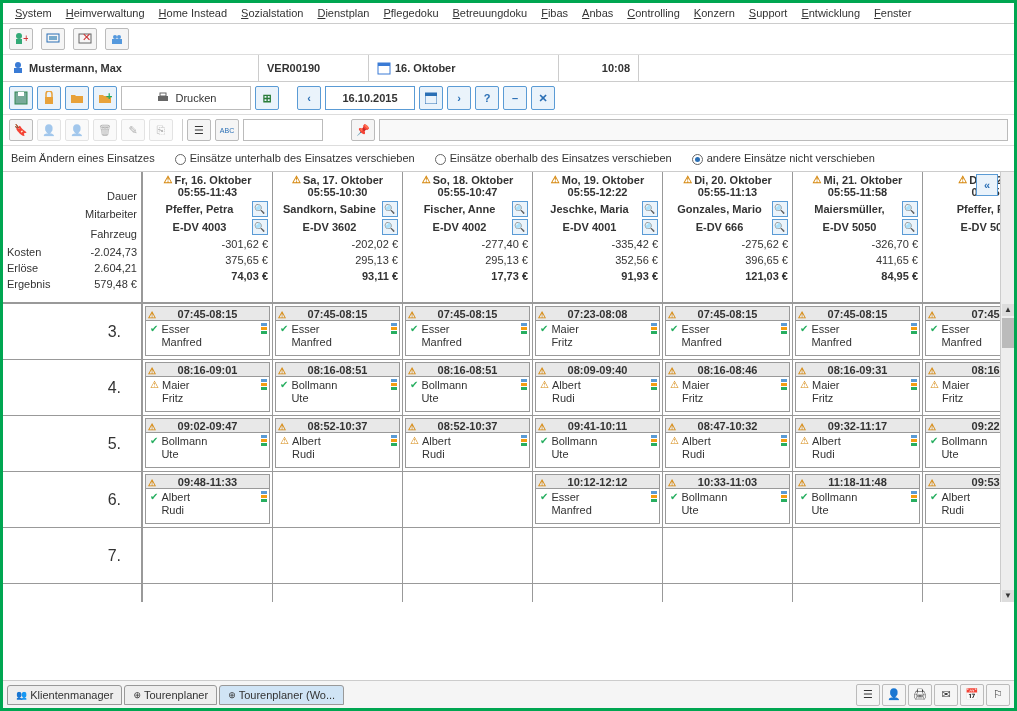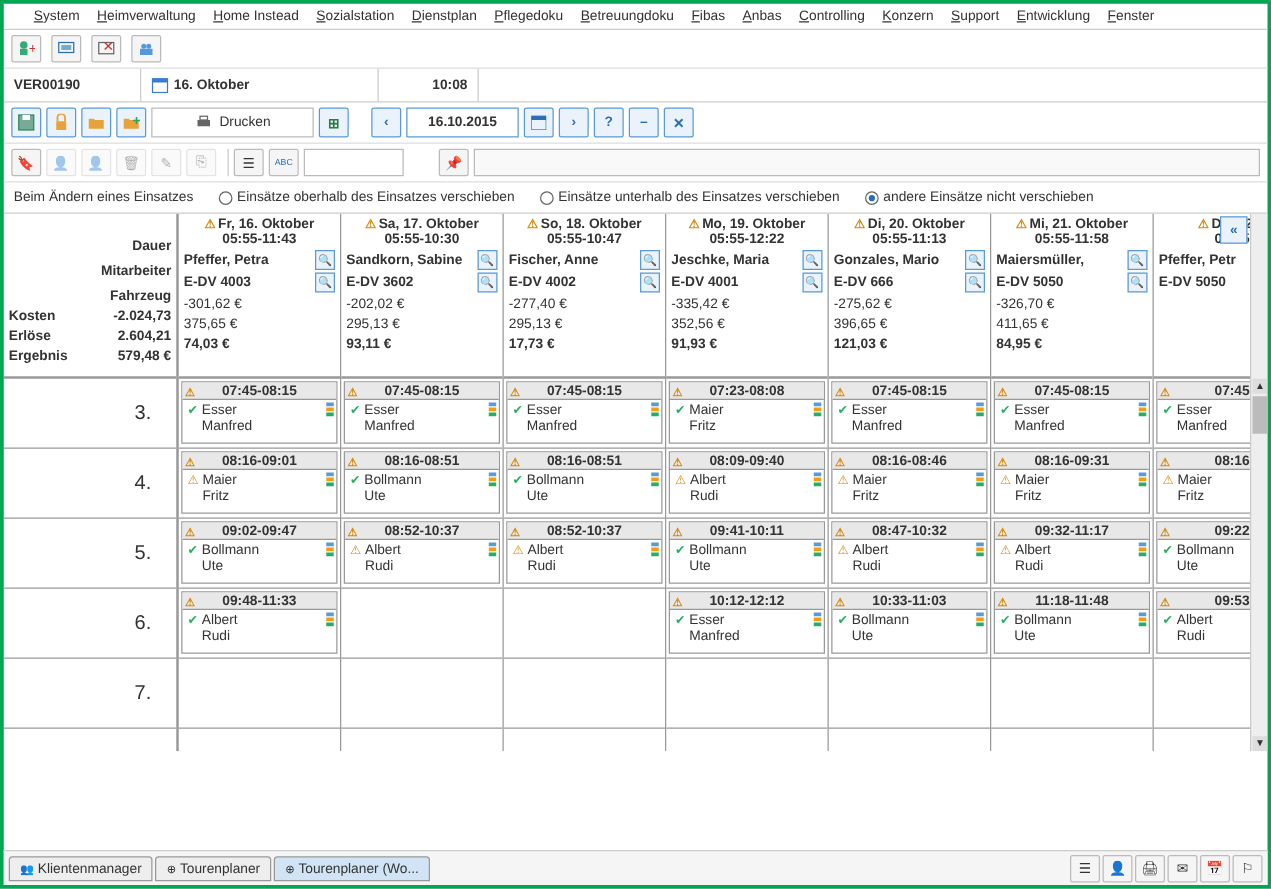--- a/index.html
+++ b/index.html
@@ -1,17 +1,17 @@
 <!DOCTYPE html>
 <html><head>
 <meta charset="utf-8">
 <style>
 * { box-sizing: border-box; margin: 0; padding: 0; font-family: Arial, sans-serif; font-size: 11px; }
 body { background: #fff; border: 3px solid #00a651; width: 1017px; height: 711px; overflow: hidden; color: #333; }
-.menubar { display: flex; gap: 14px; padding: 4px 24px; border-bottom: 1px solid #ccc; }
+.menubar { display: flex; gap: 14px; padding: 4px 12px; border-bottom: 1px solid #ccc; }
 .menubar span { cursor: pointer; }
 .menubar span u { text-decoration: underline; }
 .toolbar1 { display: flex; gap: 8px; padding: 4px 6px; border-bottom: 1px solid #ddd; }
 .tbtn { width: 24px; height: 22px; border: 1px solid #bbb; background: #f5f5f5; display: flex; align-items: center; justify-content: center; border-radius: 2px; cursor: pointer; }
 .infobar { display: flex; border-bottom: 1px solid #ccc; }
 .infobar > div { border-right: 1px solid #ccc; padding: 4px 8px; display: flex; align-items: center; height: 26px; }
 .infobar .user { width: 256px; font-weight: bold; }
 .infobar .title { flex: 1; font-weight: bold; }
 .infobar .ver { width: 110px; font-weight: bold; }
 .infobar .date { width: 190px; font-weight: bold; }
@@ -27,27 +27,27 @@
 .optbar { display: flex; padding: 6px 8px; gap: 20px; border-bottom: 1px solid #ccc; align-items: center; }
 .radio { width: 11px; height: 11px; border: 1px solid #666; border-radius: 50%; display: inline-block; margin-right: 4px; vertical-align: middle; position: relative; }
 .radio.sel::after { content: ''; position: absolute; width: 5px; height: 5px; background: #2a6fb5; border-radius: 50%; top: 2px; left: 2px; }
 .gridwrap { display: flex; height: 430px; overflow: hidden; }
 .leftcol { width: 140px; border-right: 2px solid #999; }
 .daycols { flex: 1; display: flex; overflow: hidden; position: relative; }
 .daycol { width: 130px; border-right: 1px solid #999; flex-shrink: 0; }
 .dayhdr { height: 132px; border-bottom: 2px solid #999; padding: 2px 4px; position: relative; }
 .dayhdr .dtitle { text-align: center; font-weight: bold; display: flex; align-items: center; justify-content: center; gap: 2px; }
 .dayhdr .dtime { text-align: center; font-weight: bold; margin-bottom: 2px; }
-.dayhdr .row { display: flex; align-items: center; height: 18px; }
+.dayhdr .row { display: flex; align-items: center; height: 18px; text-align: center; }
 .dayhdr .row span:first-child { flex: 1; font-weight: bold; white-space: nowrap; overflow: hidden; }
 .dayhdr .mag { width: 16px; height: 16px; border: 1px solid #5a9bd5; background: #eaf3fb; display: flex; align-items: center; justify-content: center; cursor: pointer; font-size: 9px; }
-.dayhdr .money { text-align: left; height: 16px; line-height: 16px; }
+.dayhdr .money { text-align: right; height: 16px; line-height: 16px; }
 .dayhdr .money.bold { font-weight: bold; }
 .lefthdr { height: 132px; border-bottom: 2px solid #999; padding: 2px 4px; }
-.lefthdr .lrow { display: flex; height: 16px; align-items: flex-end; font-weight: bold; }
+.lefthdr .lrow { display: flex; height: 16px; align-items: center; }
 .lefthdr .lrow span:first-child { flex: 1; }
 .lefthdr .lrow span:last-child { text-align: right; }
 .appt { height: 50px; border: 1px solid #999; background: #fff; }
 .appt .atop { background: #e8e8e8; text-align: center; font-weight: bold; height: 14px; line-height: 14px; border-bottom: 1px solid #999; position: relative; }
 .appt .atop .warn { position: absolute; left: 2px; top: 1px; font-size: 9px; color: #d68910; }
 .appt .abody { padding: 2px 4px; display: flex; position: relative; height: 34px; }
 .appt .chk { color: #27ae60; margin-right: 3px; font-size: 10px; }
 .appt .awarn { color: #d68910; margin-right: 3px; font-size: 10px; }
 .appt .names { flex: 1; line-height: 13px; }
 .appt .bars { position: absolute; right: 2px; top: 2px; width: 6px; }
@@ -108,20 +108,29 @@
   <div class="tbtn">
       <svg width="14" height="14">
         <circle cx="5" cy="5" r="2" fill="#59d"></circle>
         <circle cx="9" cy="5" r="2" fill="#59d"></circle>
         <rect x="2" y="7" width="10" height="5" fill="#59d"></rect>
       </svg>
     </div>
 </div>
 
 <div class="infobar">
+  <div class="user">
+      <span class="icon-sm">
+        <svg width="14" height="14">
+          <circle cx="7" cy="4" r="3" fill="#3a7bd5"></circle>
+          <rect x="3" y="7" width="8" height="5" fill="#3a7bd5"></rect>
+        </svg>
+      </span>
+      <span>Mustermann, Max</span>
+    </div>
   <div class="ver">
       <span>VER00190</span>
     </div>
   <div class="date">
       <span class="icon-sm">
         <svg width="14" height="14">
           <rect x="1" y="2" width="12" height="11" fill="none" stroke="#3a7bd5"></rect>
           <rect x="1" y="2" width="12" height="3" fill="#3a7bd5"></rect>
         </svg>
       </span>
@@ -190,22 +199,22 @@
   <div class="tbtn">☰</div>
   <div class="tbtn" style="font-size:7px;color:#2a6fb5">ABC</div>
   <div style="width:80px;height:22px;border:1px solid #bbb"></div>
   <div style="width:20px"></div>
   <div class="tbtn" style="color:#2a6fb5">📌</div>
   <div style="flex:1;height:22px;border:1px solid #bbb;background:#f9f9f9"></div>
 </div>
 
 <div class="optbar">
   <span>Beim Ändern eines Einsatzes</span>
+  <label><span class="radio"></span><span>Einsätze unterhalb des Einsatzes verschieben</span></label>
   <label><span class="radio"></span><span>Einsätze oberhalb des Einsatzes verschieben</span></label>
-  <label><span class="radio"></span><span>Einsätze unterhalb des Einsatzes verschieben</span></label>
   <label><span class="radio sel"></span><span>andere Einsätze nicht verschieben</span></label>
 </div>
 
 <div class="gridwrap">
   <div class="leftcol">
     <div class="lefthdr">
       <div class="lrow" style="height:14px"></div>
       <div class="lrow">
           <span>Dauer</span>
         </div>

